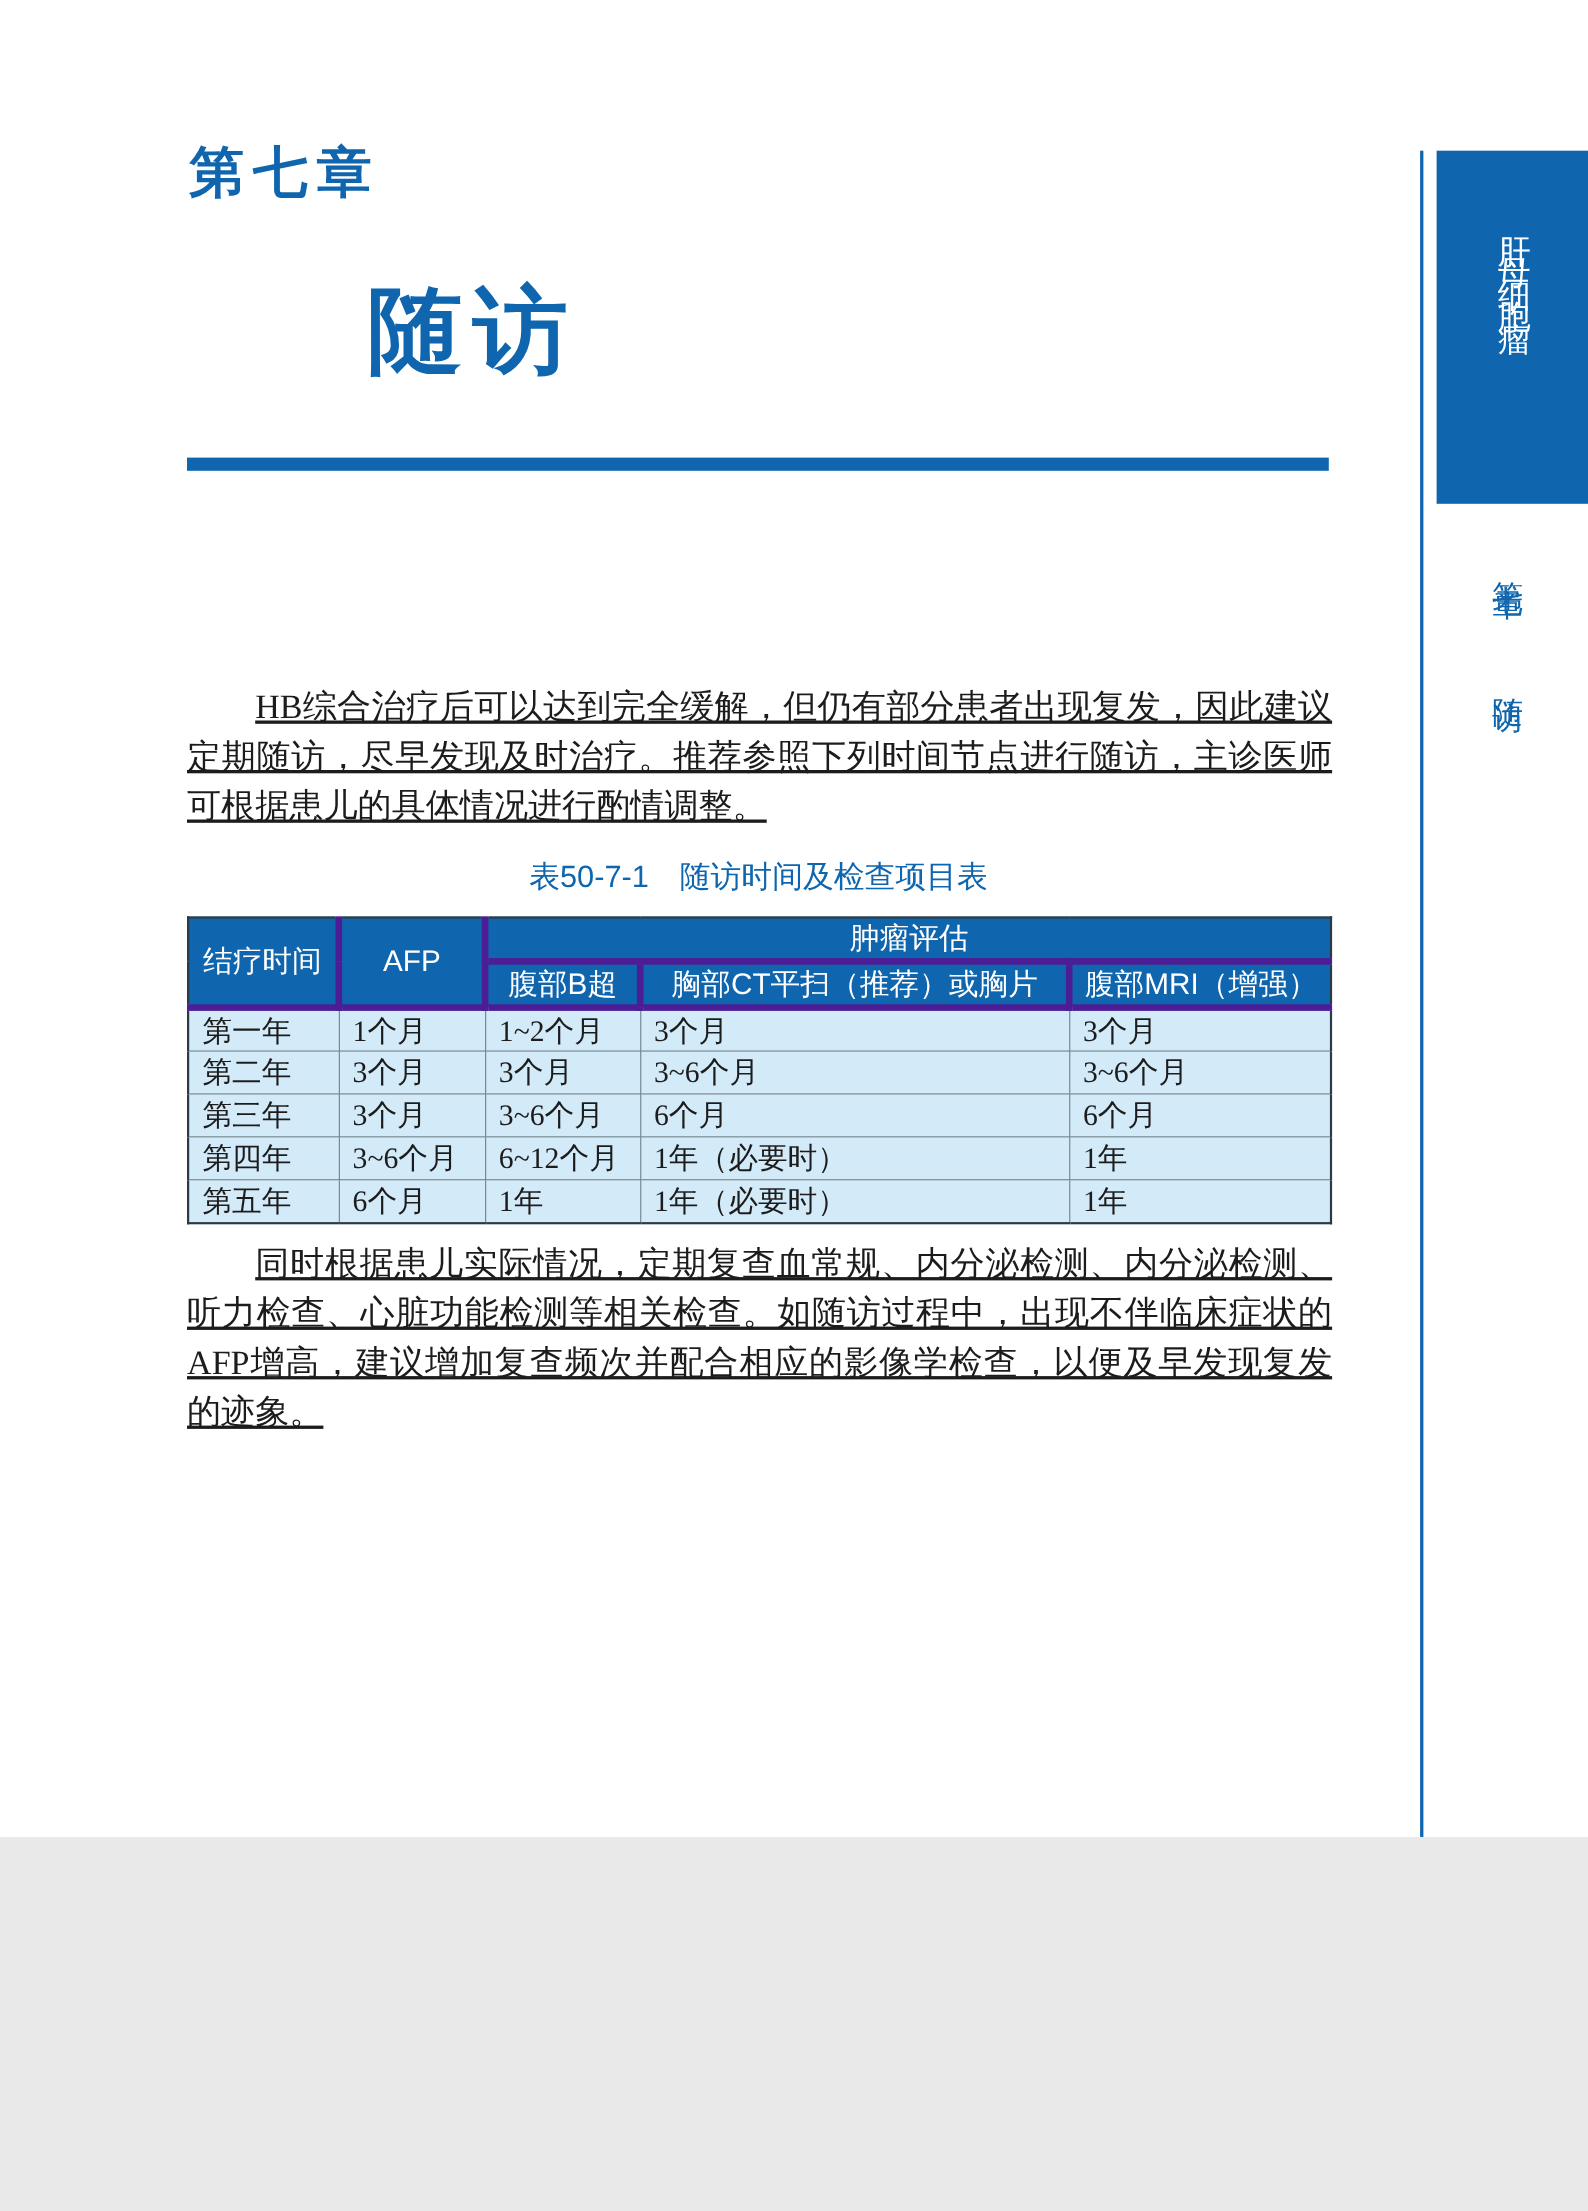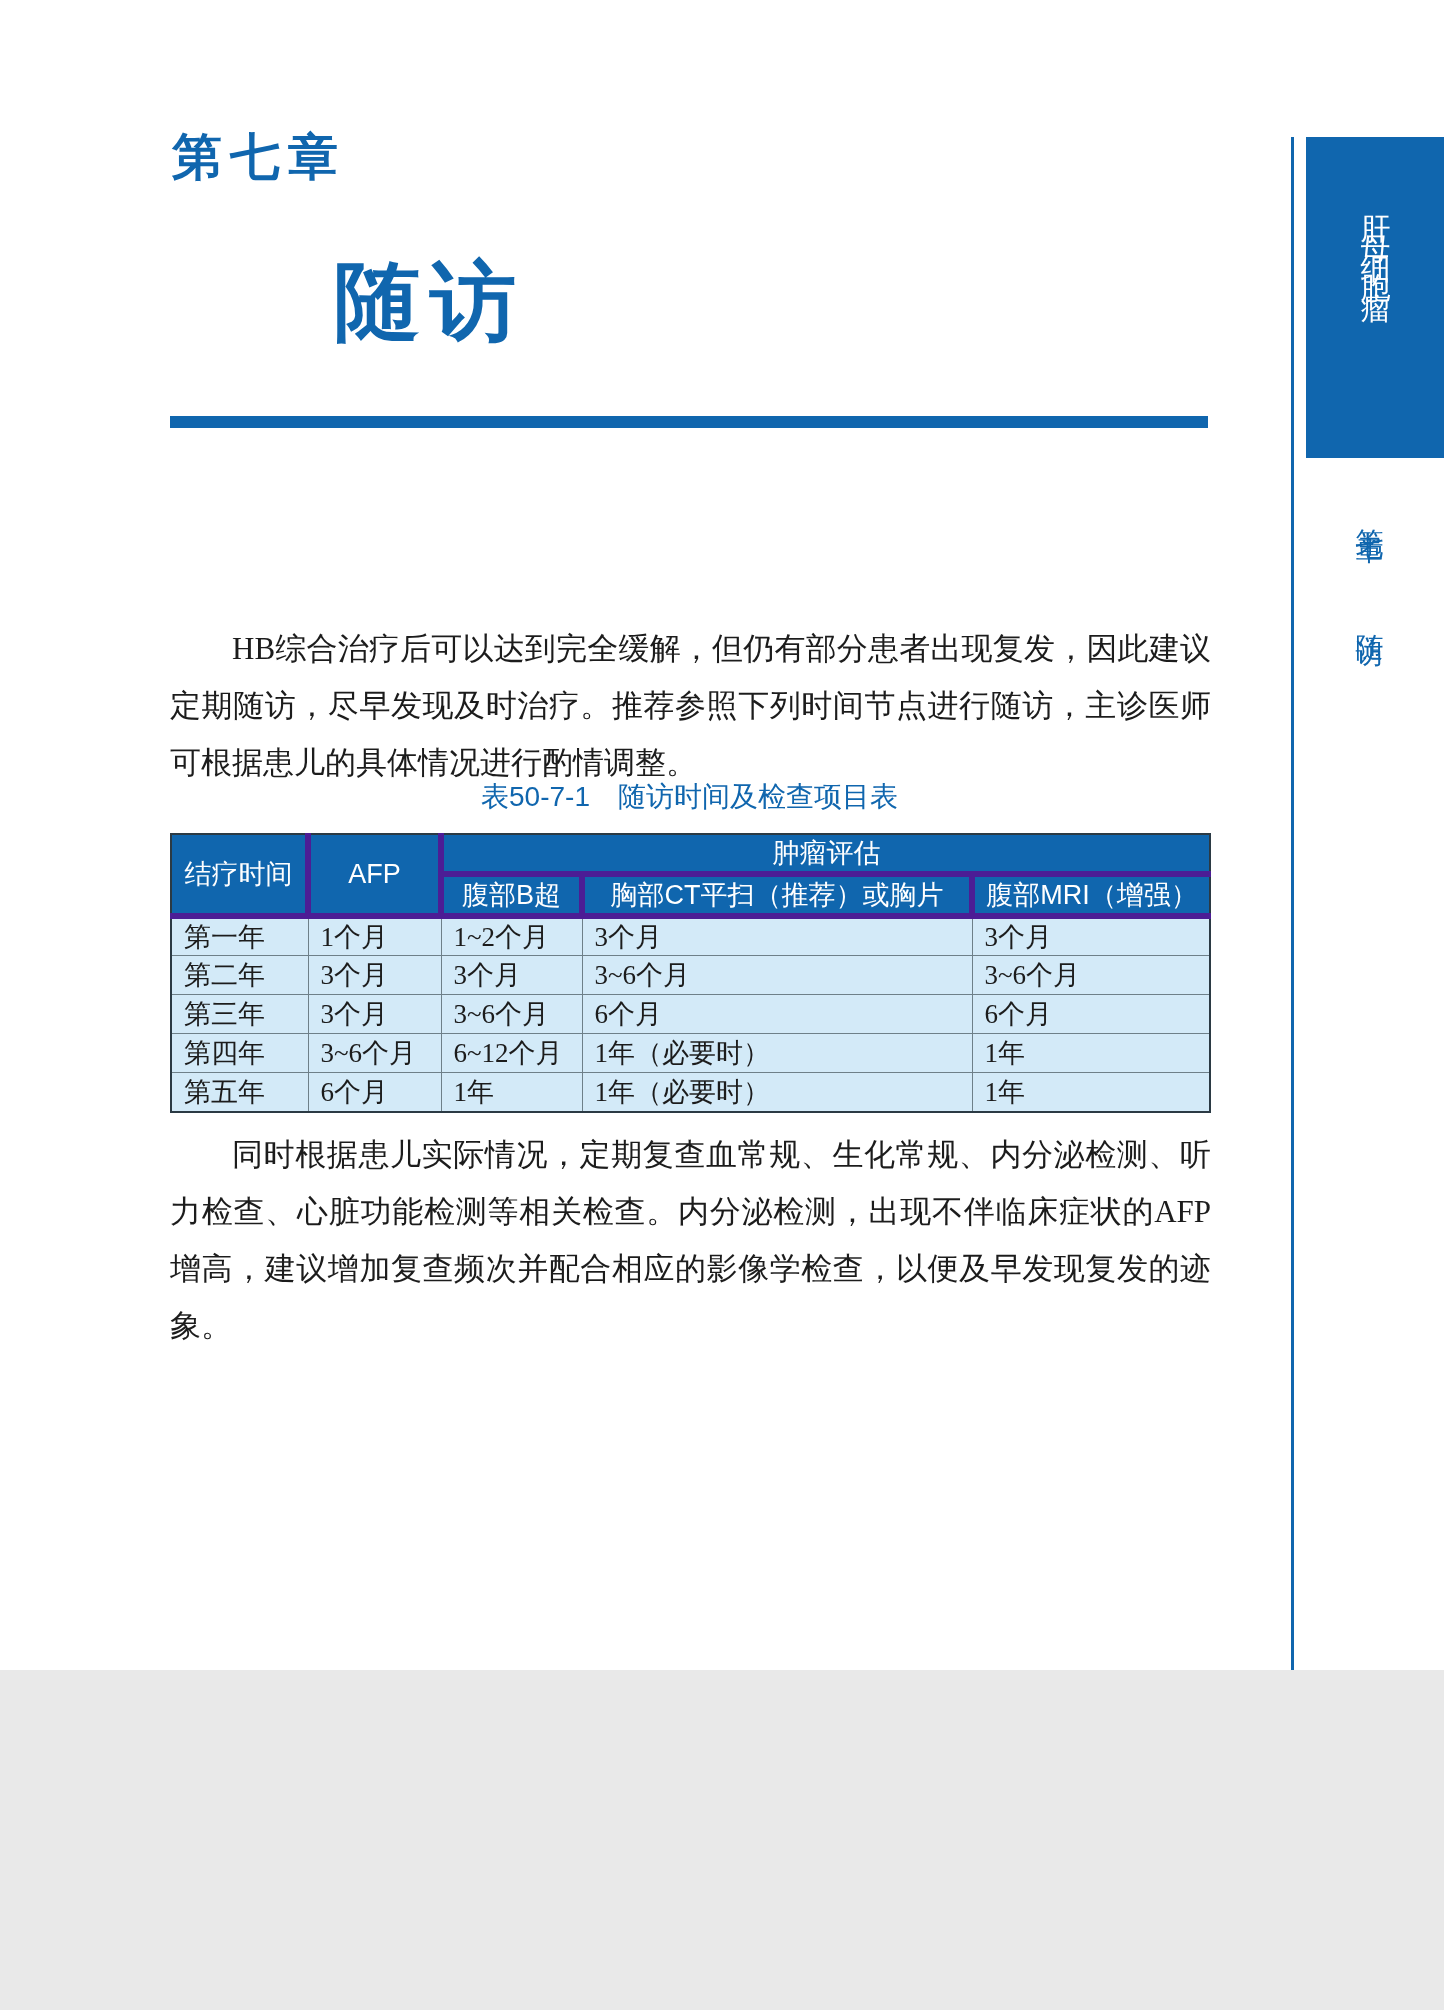--- a/index.html
+++ b/index.html
@@ -61,23 +61,24 @@
     color:var(--accent);
     font-family:"Liberation Serif","DejaVu Serif",serif;
     font-size:28px;letter-spacing:3px;text-align:left;
   }
   .side-chapter{top:506px;}
   .side-chapter-title{top:612px;}
 
   
   .body-p{
     position:absolute;left:170px;width:1041px;
-    font-size:31px;line-height:57px;
+    font-size:31px;line-height:45px;
     text-align:justify;text-indent:2em;
     color:var(--ink);
+    text-decoration:underline;
   }
   .p1{top:620px;}
   .p2{top:1126px;}
 
   
   .table-caption{
     position:absolute;left:170px;top:779px;width:1039px;
     text-align:center;
     font-family:"Liberation Sans","DejaVu Sans",sans-serif;
     font-weight:normal;font-size:28px;line-height:36px;
@@ -194,19 +195,19 @@
         <tr>
           <td>第五年</td>
           <td>6个月</td>
           <td>1年</td>
           <td>1年（必要时）</td>
           <td>1年</td>
         </tr>
       </tbody>
   </table>
 
-  <p class="body-p p2">同时根据患儿实际情况，定期复查血常规、生化常规、内分泌检测、听力检查、心脏功能检测等相关检查。内分泌检测，出现不伴临床症状的AFP增高，建议增加复查频次并配合相应的影像学检查，以便及早发现复发的迹象。</p>
+  <p class="body-p p2">同时根据患儿实际情况，定期复查血常规、内分泌检测、内分泌检测、听力检查、心脏功能检测等相关检查。如随访过程中，出现不伴临床症状的AFP增高，建议增加复查频次并配合相应的影像学检查，以便及早发现复发的迹象。</p>
 
   <div class="page-num-box">
     <span>2231</span>
   </div>
 
 </div>
 
 </body></html>

